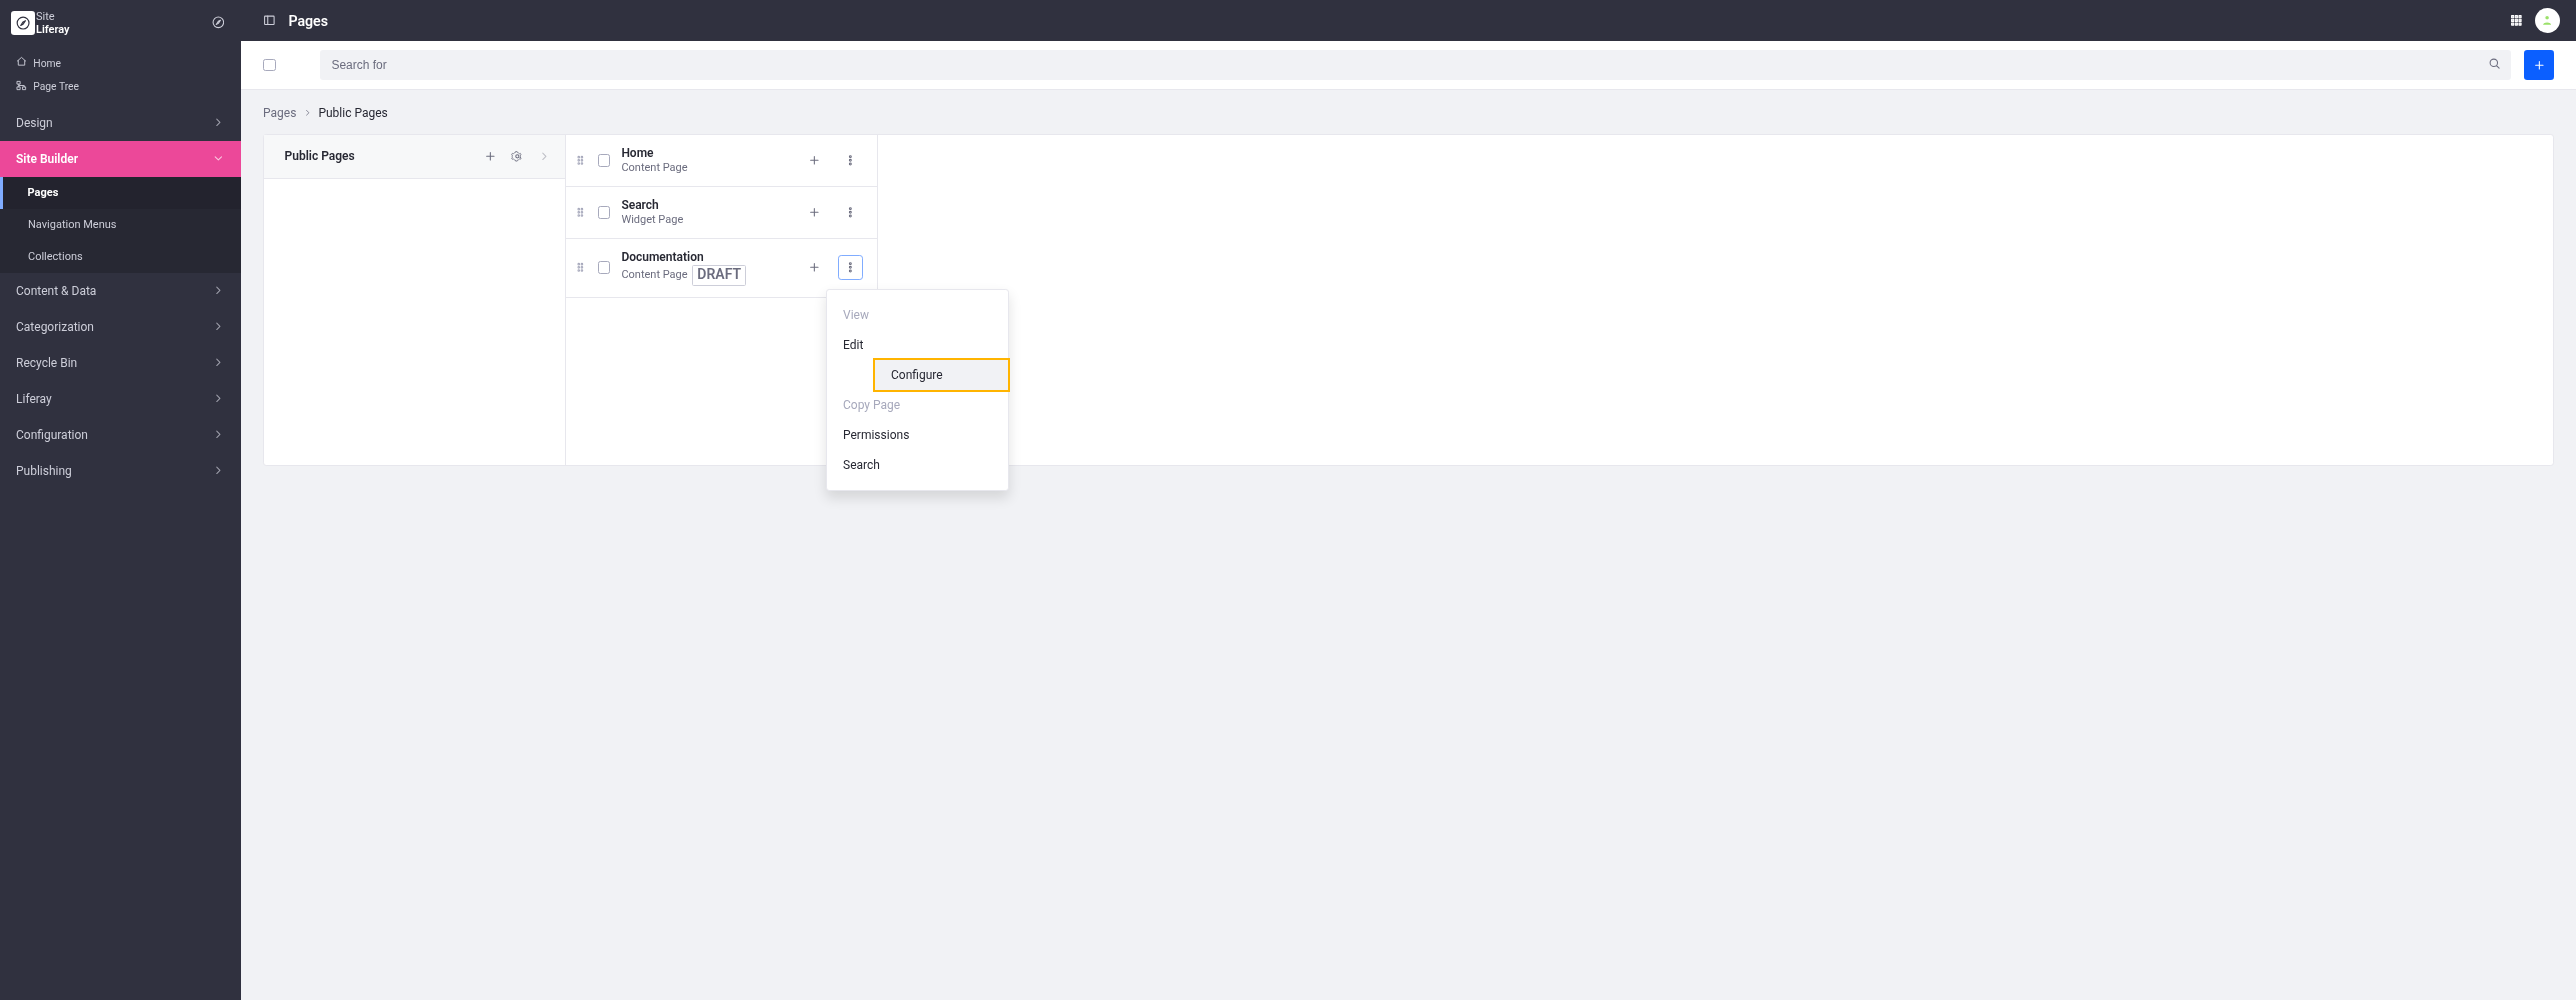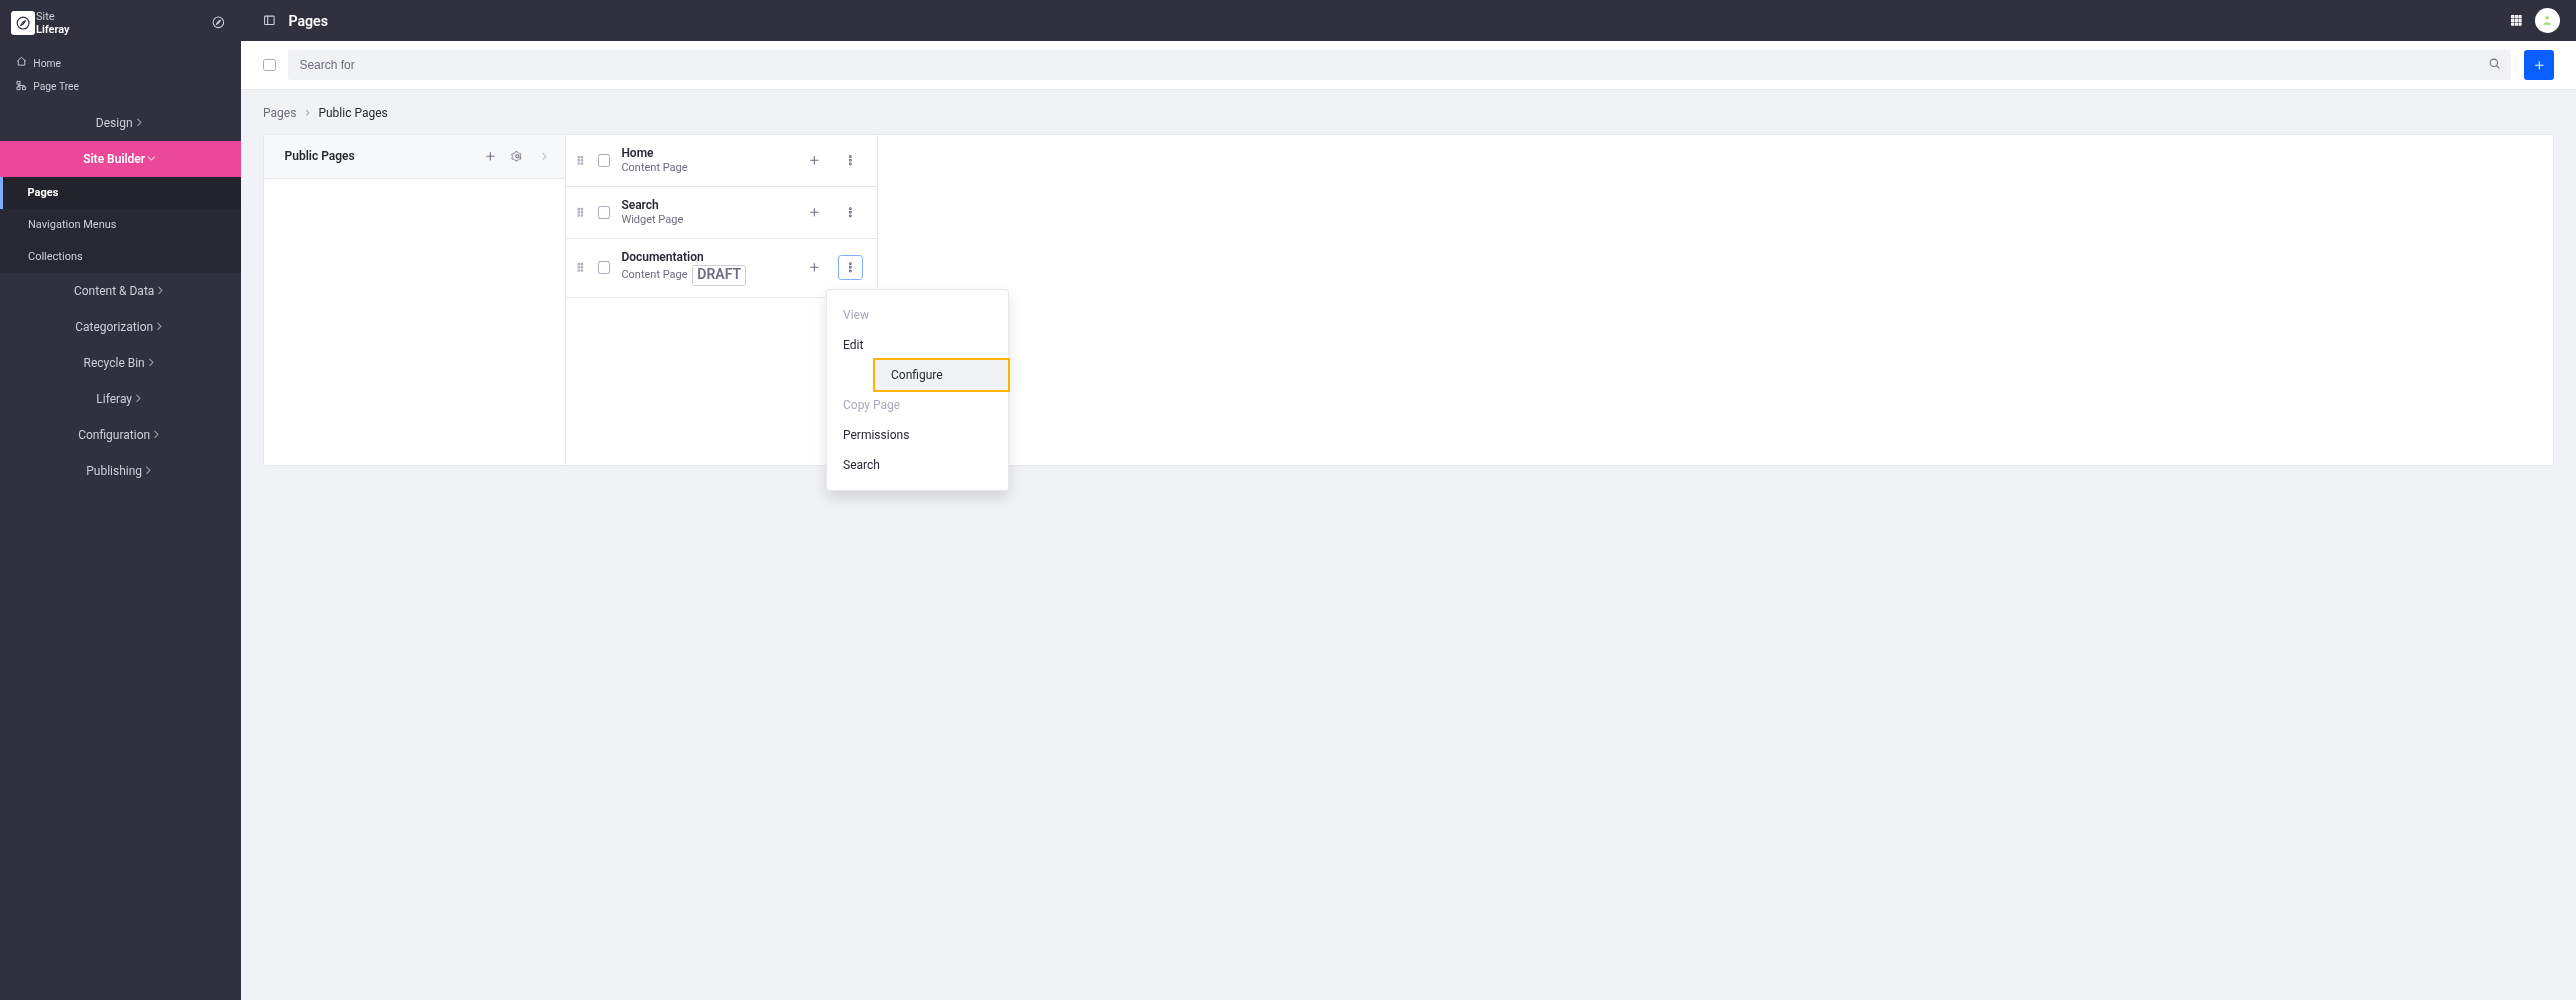--- a/index.html
+++ b/index.html
@@ -27,21 +27,21 @@
 .site-info { flex:1; line-height:1.2; font-size:11px; }
 .site-info .label { color:#fff; font-weight:600; }
 .compass-btn { width:24px; height:24px; display:flex; align-items:center; justify-content:center; color:#cdced9; }
 
 
 .quick-links { padding: 6.3px 0; }
 .quick-link { display:flex; align-items:center; gap:6.3px; padding: 4.7px 16px; font-size: 10.3px; color:#cdced9; }
 .quick-link svg { width:11px; height:11px; }
 
 
-.nav-section { display:flex; align-items:center; justify-content:center; padding: 11px 16px; font-size:12px; color:#cdced9; cursor:pointer; }
+.nav-section { display:flex; align-items:center; justify-content:space-between; padding: 11px 16px; font-size:12px; color:#cdced9; cursor:pointer; }
 .nav-section.expanded { background:#ec4899; color:#fff; font-weight:600; }
 .nav-section .chev { width:12.7px; height:12.7px; opacity:.7; }
 
 .nav-sub { background:#272833; }
 .nav-sub-item { padding: 9.5px 16px 9.5px 28px; font-size:11px; color:#cdced9; cursor:pointer; }
 .nav-sub-item.active { color:#fff; font-weight:700; border-left:3.2px solid #80acff; padding-left:24.5px; background:#23232e; }
 
 
 .topbar { height:41px; background:#30313f; color:#fff; display:flex; align-items:center; padding: 0 16px 0 22px; gap:12.7px; }
 .topbar .panel-icon svg { width:12.7px; height:12.7px; color:#cdced9; }
@@ -49,21 +49,21 @@
 .topbar-title { font-size:14.2px; font-weight:600; flex:1; }
 .apps-icon, .avatar { display:flex; align-items:center; justify-content:center; }
 .avatar { width:25px; height:25px; border-radius:50%; background:#fff; }
 .avatar svg { width:14.2px; height:14.2px; fill:#9be169; }
 
 .apps-icon svg { width:12.7px; height:12.7px; fill:#cdced9; }
 
 
 .toolbar { height:49px; background:#fff; display:flex; align-items:center; padding: 0 22px; gap:12.7px; border-bottom:0.8px solid #e7e7ed; }
 .toolbar .check { width:12.7px; height:12.7px; border:0.8px solid #a7a9bc; border-radius:2.4px; }
-.search-wrap { flex:1; background:#f1f2f5; border-radius:3.2px; height:30px; display:flex; align-items:center; padding:0 11px; }
+.search-wrap { flex:1; background:#f1f2f5; border-radius:3.2px; height:30px; display:flex; align-items:center; padding:0 11px;margin-left:32px; }
 .search-wrap input { border:none; background:transparent; flex:1; font-size:12px; outline:none; color:#272833; }
 .search-wrap input::placeholder { color:#6b6c7e; }
 .search-wrap .search-icon { color:#6b6c7e; }
 .add-btn { width:30px; height:30px; border-radius:3.2px; background:#0b5fff; color:#fff; display:flex; align-items:center; justify-content:center; }
 
 
 .content-area { flex:1; padding: 16px 22px; overflow:auto; position:relative; }
 .breadcrumbs { font-size:12px; color:#6b6c7e; display:flex; align-items:center; gap:6.3px; margin-bottom:14.2px; }
 .breadcrumbs .first { color:#6b6c7e; }
 .breadcrumbs .last { color:#272833; }

